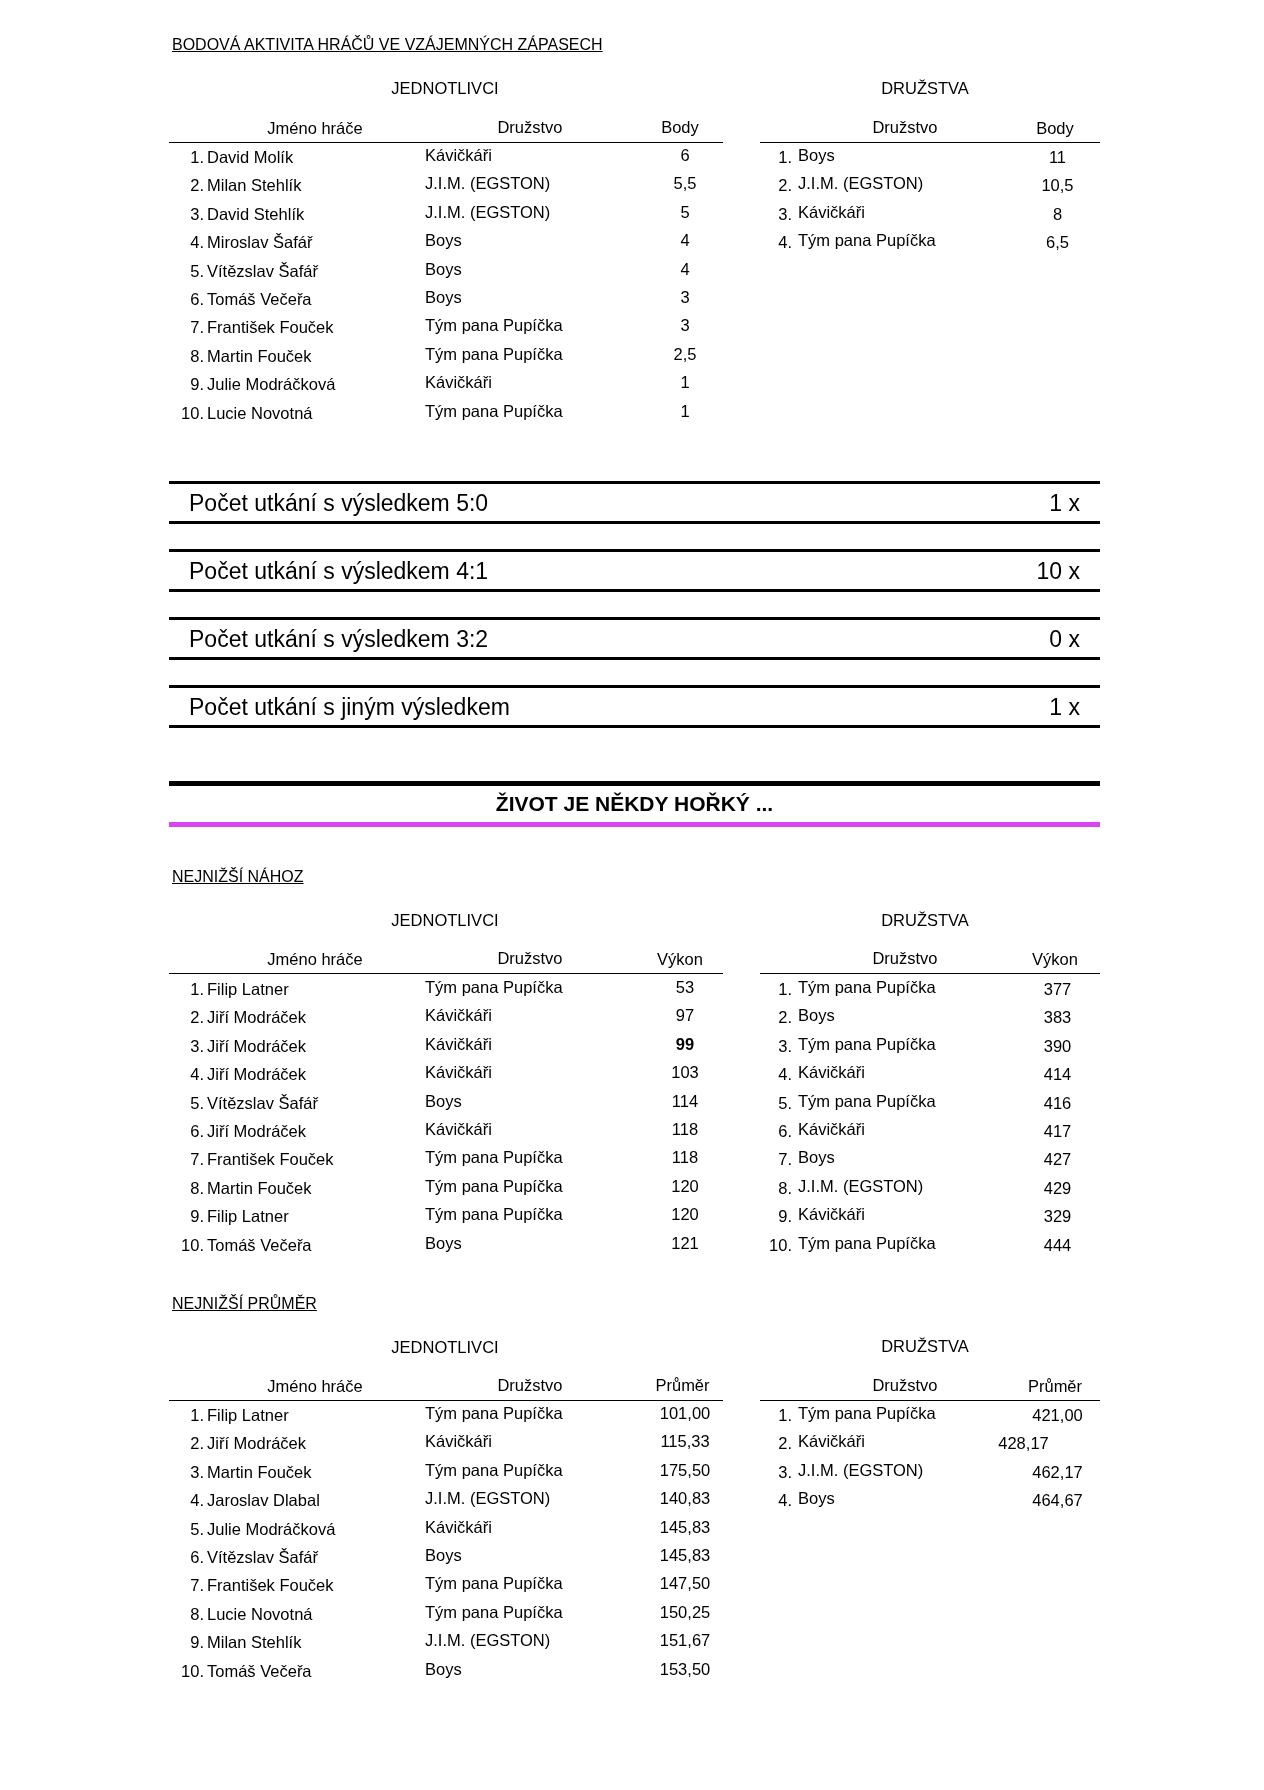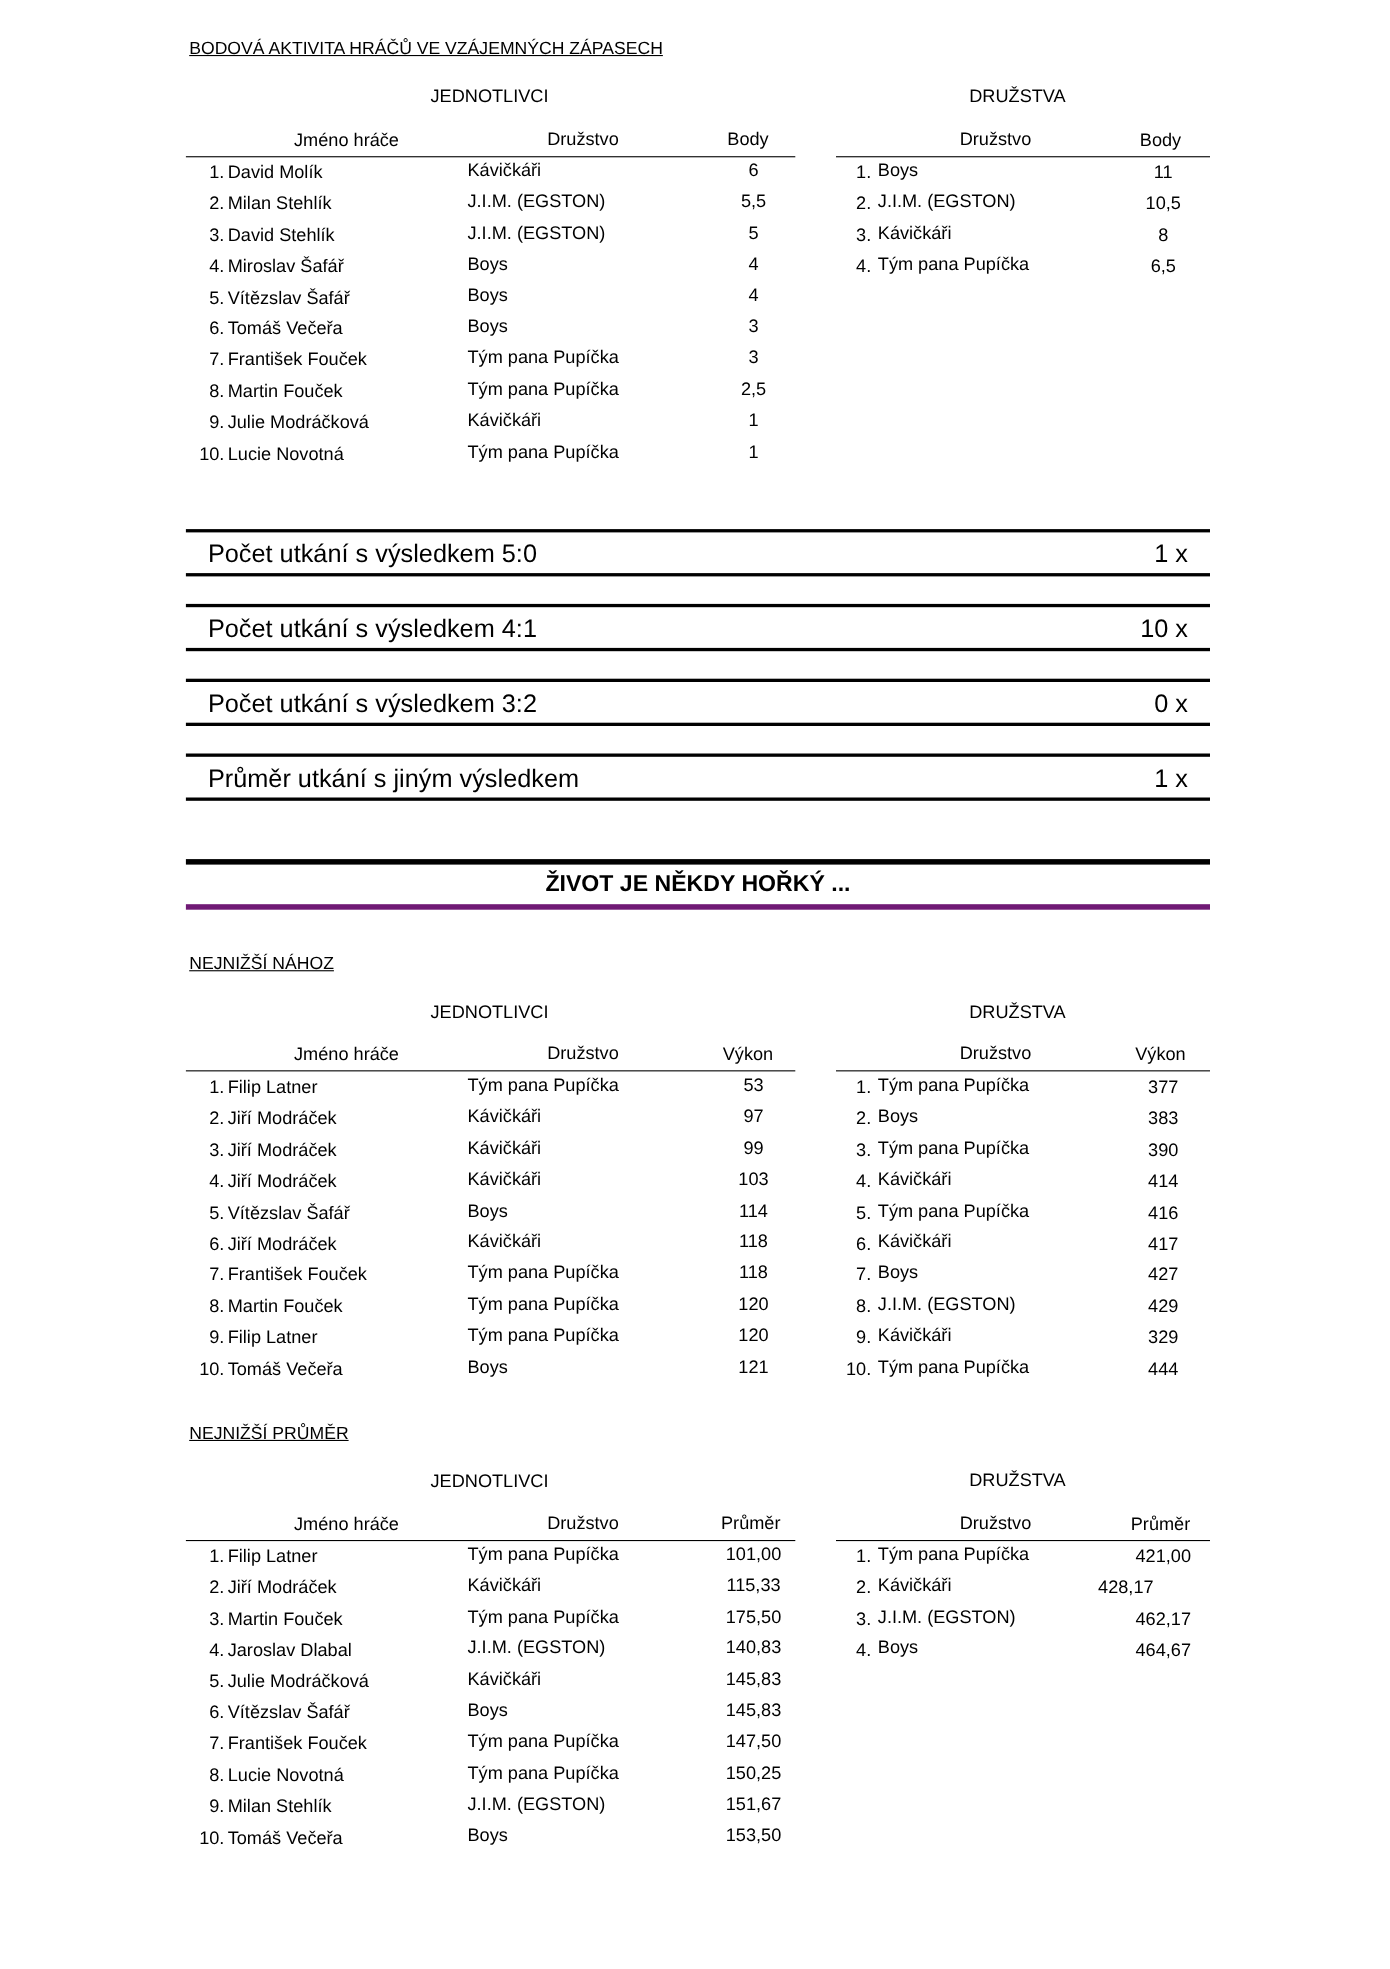--- a/index.html
+++ b/index.html
@@ -9,21 +9,21 @@
   .group-title { font-size: 16.5px; text-align: center; }
   .hdr { position: absolute; font-size: 16.5px; }
   .hdr-line { position: absolute; height: 1px; background: #000; }
   .row { position: absolute; font-size: 16.5px; height: 28px; line-height: 28px; white-space: nowrap; }
   .cell { position: absolute; top: 0; }
   .num { text-align: right; }
   .center { text-align: center; }
   .result-row { position: absolute; left: 169px; width: 931px; height: 37px; border-top: 3px solid #000; border-bottom: 3px solid #000; }
   .result-label { position: absolute; left: 20px; top: 4px; font-size: 23px; line-height: 30px; }
   .result-value { position: absolute; right: 20px; top: 4px; font-size: 23px; line-height: 30px; text-align: right; }
-  .banner { position: absolute; left: 169px; width: 931px; height: 36px; border-top: 5px solid #000; border-bottom: 5px solid #701a75; }
+  .banner { position: absolute; left: 169px; width: 931px; height: 36px; border-top: 5px solid #000; border-bottom: 5px solid #d946ef; }
   .banner-text { position: absolute; left: 0; width: 100%; top: 5px; text-align: center; font-size: 21px; font-weight: bold; line-height: 26px; }
 </style>
 </head>
 <body>
 
 <div class="abs section-title" style="top:36px;">BODOVÁ AKTIVITA HRÁČŮ VE VZÁJEMNÝCH ZÁPASECH</div>
 
 <div class="abs group-title" style="left:370px;width:150px;top:79px;">JEDNOTLIVCI</div>
 <div class="abs group-title" style="left:850px;width:150px;top:79px;">DRUŽSTVA</div>
 
@@ -126,21 +126,21 @@
 </div>
 <div class="result-row" style="top:549px;">
   <div class="result-label">Počet utkání s výsledkem 4:1</div>
   <div class="result-value">10 x</div>
 </div>
 <div class="result-row" style="top:617px;">
   <div class="result-label">Počet utkání s výsledkem 3:2</div>
   <div class="result-value">0 x</div>
 </div>
 <div class="result-row" style="top:685px;">
-  <div class="result-label">Průměr utkání s jiným výsledkem</div>
+  <div class="result-label">Počet utkání s jiným výsledkem</div>
   <div class="result-value">1 x</div>
 </div>
 
 <div class="banner" style="top:781px;">
   <div class="banner-text">ŽIVOT JE NĚKDY HOŘKÝ ...</div>
 </div>
 
 <div class="abs section-title" style="top:868px;">NEJNIŽŠÍ NÁHOZ</div>
 
 <div class="abs group-title" style="left:370px;width:150px;top:911px;">JEDNOTLIVCI</div>
@@ -160,21 +160,21 @@
     <div class="row" style="left: 0px; top: 1003.4px; width: 1264px;">
       <span class="cell num" style="left:170px;width:34px;">2.</span>
       <span class="cell" style="left:207px;">Jiří Modráček</span>
       <span class="cell" style="left:425px;top:-2px;">Kávičkáři</span>
       <span class="cell center" style="left:640px;width:90px;top:-2px;">97</span>
     </div>
     <div class="row" style="left: 0px; top: 1031.8px; width: 1264px;">
       <span class="cell num" style="left:170px;width:34px;">3.</span>
       <span class="cell" style="left:207px;">Jiří Modráček</span>
       <span class="cell" style="left:425px;top:-2px;">Kávičkáři</span>
-      <span class="cell center" style="left:640px;width:90px;top:-2px;">99</span>
+      <span class="cell center" style="left:640px;width:90px;top:-2px;font-weight:bold;">99</span>
     </div>
     <div class="row" style="left: 0px; top: 1060.2px; width: 1264px;">
       <span class="cell num" style="left:170px;width:34px;">4.</span>
       <span class="cell" style="left:207px;">Jiří Modráček</span>
       <span class="cell" style="left:425px;top:-2px;">Kávičkáři</span>
       <span class="cell center" style="left:640px;width:90px;top:-2px;">103</span>
     </div>
     <div class="row" style="left: 0px; top: 1088.6px; width: 1264px;">
       <span class="cell num" style="left:170px;width:34px;">5.</span>
       <span class="cell" style="left:207px;">Vítězslav Šafář</span>

